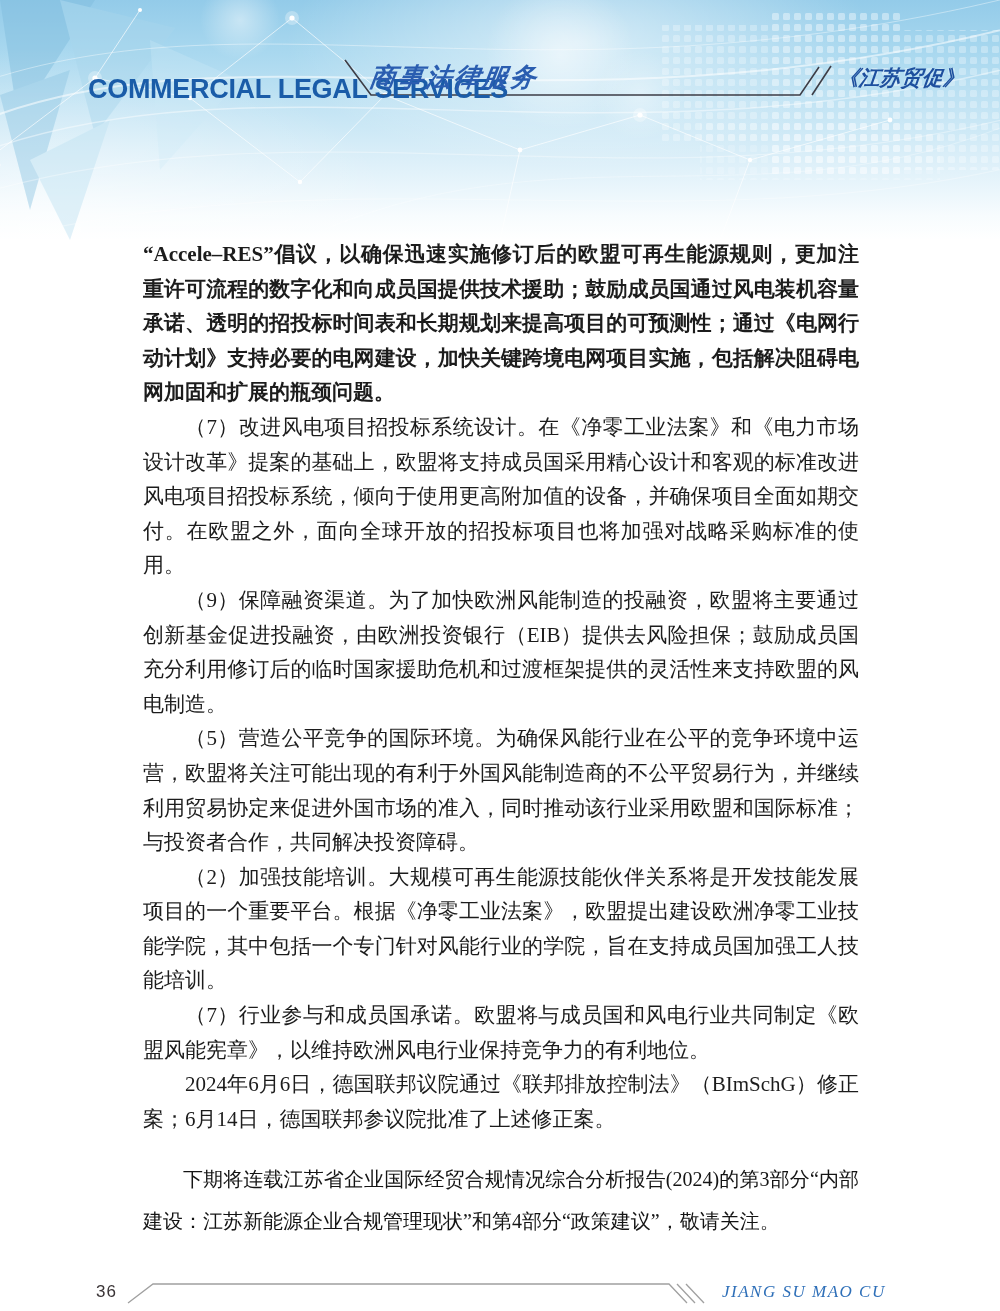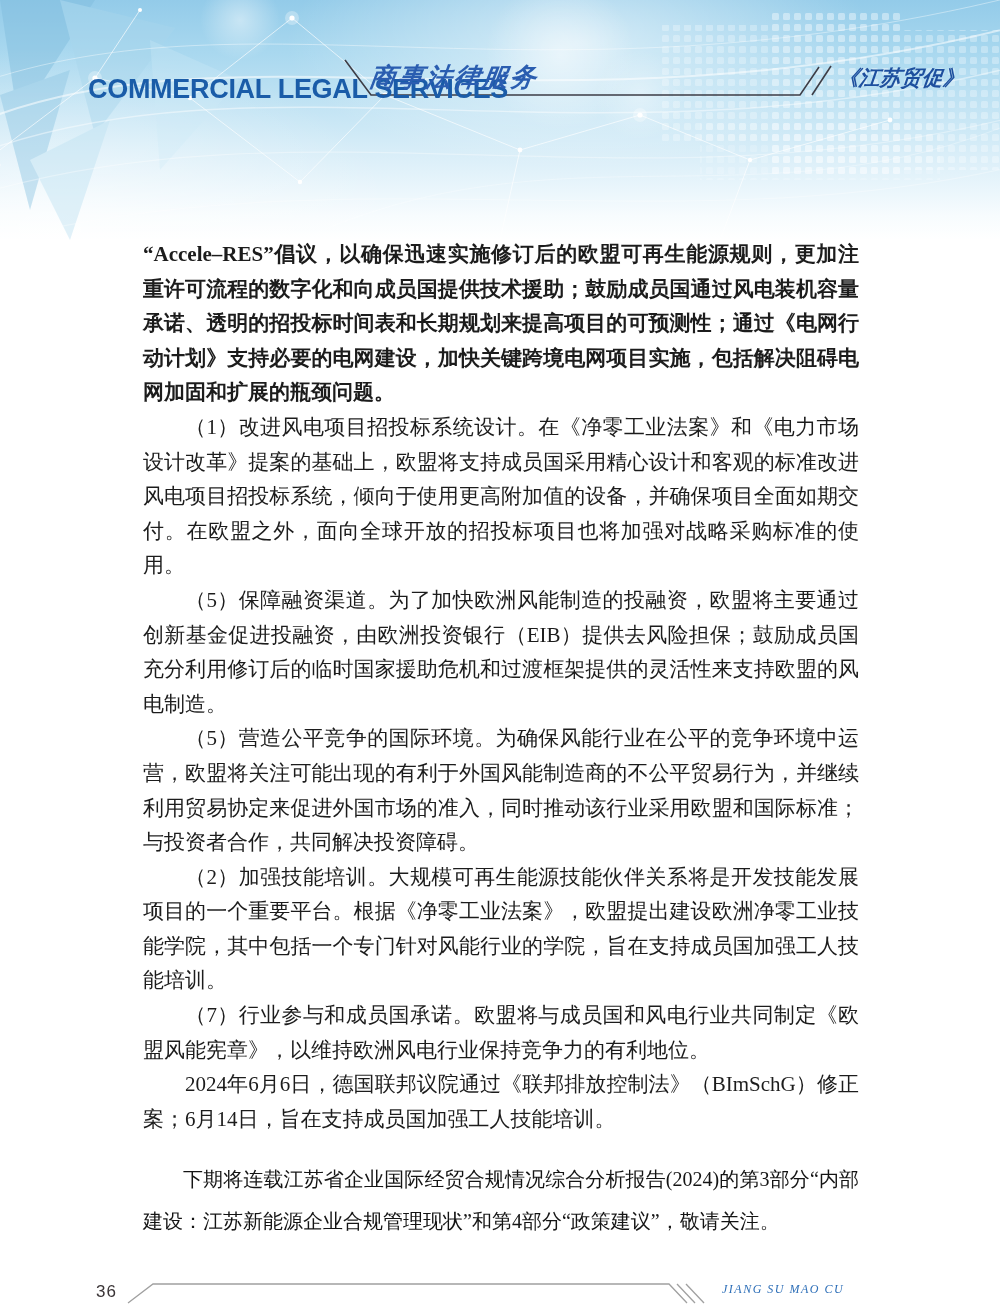--- a/index.html
+++ b/index.html
@@ -58,21 +58,21 @@
 
   
   .page-number {
     position:absolute; left:96px; top:1282px;
     font-family:"Liberation Sans", sans-serif;
     font-size:17px; color:#3a3436; letter-spacing:1px;
   }
   .footer-magazine {
     position:absolute; left:722px; top:1282px;
     font-family:"Liberation Serif", serif; font-style:italic;
-    font-size:12px; letter-spacing:1.5px; color:#2e6fb8; white-space:nowrap;
+    font-size:17px; letter-spacing:1.5px; color:#2e6fb8; white-space:nowrap;
   }
 </style>
 </head>
 <body>
 
 <div class="page">
 
   <div class="banner">
     <svg width="1000" height="240" viewBox="0 0 1000 240">
       <defs>
@@ -139,26 +139,26 @@
     <path d="M345,60 L371,95 L800,95 L819,67" fill="none" stroke="#3d3d46" stroke-width="1.6"></path>
     <path d="M812,95 L831,66" fill="none" stroke="#3d3d46" stroke-width="1.6"></path>
   </svg>
 
   <div class="title-en">COMMERCIAL LEGAL SERVICES</div>
   <div class="title-zh">商事法律服务</div>
   <div class="magazine-zh">《江苏贸促》</div>
 
   <div class="body-text">
       <p class="first">“Accele–RES”倡议，以确保迅速实施修订后的欧盟可再生能源规则，更加注重许可流程的数字化和向成员国提供技术援助；鼓励成员国通过风电装机容量承诺、透明的招投标时间表和长期规划来提高项目的可预测性；通过《电网行动计划》支持必要的电网建设，加快关键跨境电网项目实施，包括解决阻碍电网加固和扩展的瓶颈问题。</p>
-      <p class="body">（1）改进风电项目招投标系统设计。在《净零工业法案》和《电力市场设计改革》提案的基础上，欧盟将支持成员国采用精心设计和客观的标准改进风电项目招投标系统，倾向于使用更高附加值的设备，并确保项目全面如期交付。在欧盟之外，面向全球开放的招投标项目也将加强对战略采购标准的使用。</p>
-      <p class="body">（5）保障融资渠道。为了加快欧洲风能制造的投融资，欧盟将主要通过创新基金促进投融资，由欧洲投资银行（EIB）提供去风险担保；鼓励成员国充分利用修订后的临时国家援助危机和过渡框架提供的灵活性来支持欧盟的风电制造。</p>
+      <p class="body">（7）改进风电项目招投标系统设计。在《净零工业法案》和《电力市场设计改革》提案的基础上，欧盟将支持成员国采用精心设计和客观的标准改进风电项目招投标系统，倾向于使用更高附加值的设备，并确保项目全面如期交付。在欧盟之外，面向全球开放的招投标项目也将加强对战略采购标准的使用。</p>
+      <p class="body">（9）保障融资渠道。为了加快欧洲风能制造的投融资，欧盟将主要通过创新基金促进投融资，由欧洲投资银行（EIB）提供去风险担保；鼓励成员国充分利用修订后的临时国家援助危机和过渡框架提供的灵活性来支持欧盟的风电制造。</p>
       <p class="body">（5）营造公平竞争的国际环境。为确保风能行业在公平的竞争环境中运营，欧盟将关注可能出现的有利于外国风能制造商的不公平贸易行为，并继续利用贸易协定来促进外国市场的准入，同时推动该行业采用欧盟和国际标准；与投资者合作，共同解决投资障碍。</p>
       <p class="body">（2）加强技能培训。大规模可再生能源技能伙伴关系将是开发技能发展项目的一个重要平台。根据《净零工业法案》，欧盟提出建设欧洲净零工业技能学院，其中包括一个专门针对风能行业的学院，旨在支持成员国加强工人技能培训。</p>
       <p class="body">（7）行业参与和成员国承诺。欧盟将与成员国和风电行业共同制定《欧盟风能宪章》，以维持欧洲风电行业保持竞争力的有利地位。</p>
-      <p class="body">2024年6月6日，德国联邦议院通过《联邦排放控制法》（BImSchG）修正案；6月14日，旨在支持成员国加强工人技能培训。</p>
+      <p class="body">2024年6月6日，德国联邦议院通过《联邦排放控制法》（BImSchG）修正案；6月14日，德国联邦参议院批准了上述修正案。</p>
       <p class="note">下期将连载江苏省企业国际经贸合规情况综合分析报告(2024)的第3部分“内部建设：江苏新能源企业合规管理现状”和第4部分“政策建议”，敬请关注。</p>
     </div>
 
   <svg class="footer-rule" width="1000" height="41" viewBox="0 0 1000 41">
     <path d="M128,33 L153,14 L669,14 L687,33" fill="none" stroke="#a0a0a0" stroke-width="1.3"></path>
     <path d="M677,14 L695,33" fill="none" stroke="#a0a0a0" stroke-width="1.3"></path>
     <path d="M686,14 L704,33" fill="none" stroke="#a0a0a0" stroke-width="1.3"></path>
   </svg>
 
   <div class="page-number">36</div>

